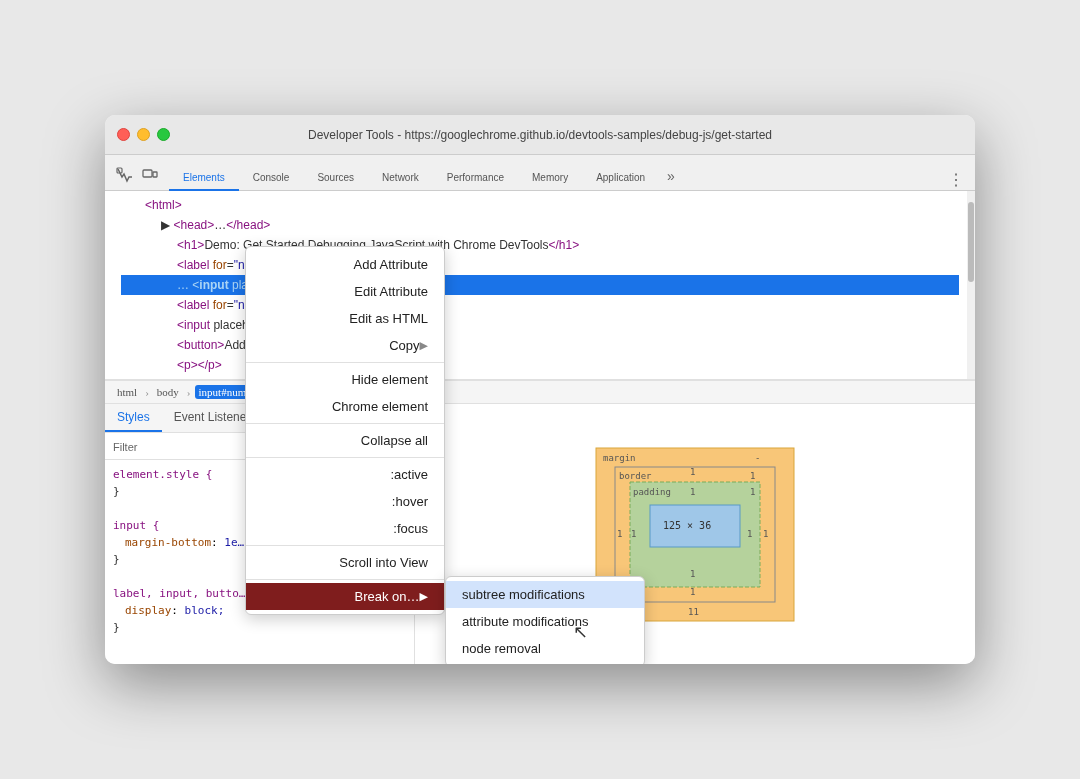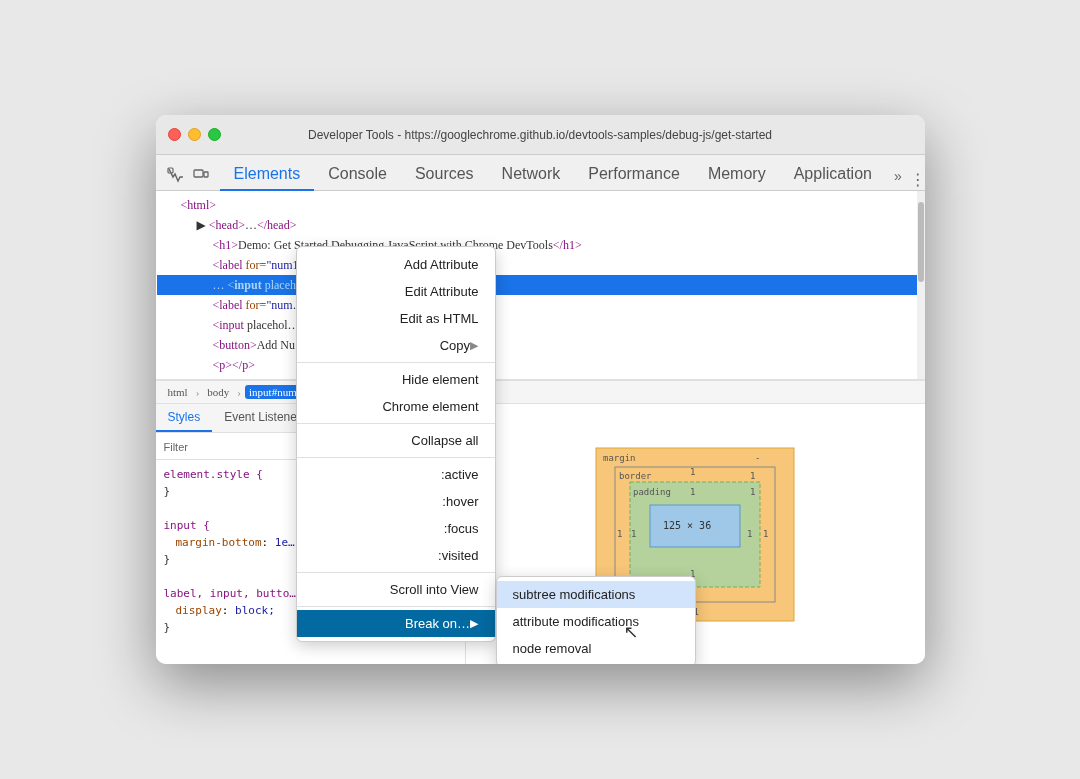--- a/index.html
+++ b/index.html
@@ -6,21 +6,21 @@
     body {
       background: #e8e8e8;
       font-family: -apple-system, BlinkMacSystemFont, 'Helvetica Neue', sans-serif;
       display: flex;
       justify-content: center;
       align-items: center;
       min-height: 100vh;
       padding: 20px;
     }
     .window {
-      width: 769px;
+      width: 870px;
       background: #f5f5f5;
       border-radius: 10px;
       box-shadow: 0 20px 60px rgba(0,0,0,0.4);
       overflow: hidden;
     }
     
     .title-bar {
       background: #e8e8e8;
       height: 40px;
       display: flex;
@@ -72,21 +72,21 @@
       display: flex;
       align-items: center;
       justify-content: center;
       border-radius: 3px;
       cursor: pointer;
       color: #666;
       font-size: 14px;
     }
     .tab-item {
       padding: 6px 14px;
-      font-size: 16px;
+      font-size: 10px;
       color: #555;
       cursor: pointer;
       border-bottom: 2px solid transparent;
       margin-bottom: -1px;
       white-space: nowrap;
     }
     .tab-item.active {
       color: #1a73e8;
       border-bottom: 2px solid #1a73e8;
       font-weight: 500;
@@ -111,23 +111,23 @@
     
     .devtools-body {
       display: flex;
       flex-direction: column;
       background: #fff;
       position: relative;
     }
     
     .dom-panel {
       background: #fff;
-      padding: 4px 1px;
+      padding: 4px 16px;
       font-size: 12px;
-      font-family: Liberation Serif, serif;
+      font-family: Liberation Sans, sans-serif;
       border-bottom: 1px solid #e0e0e0;
       min-height: 180px;
       position: relative;
       overflow: hidden;
     }
     .dom-line {
       padding: 1px 8px 1px 12px;
       line-height: 18px;
       white-space: nowrap;
       color: #333;
@@ -271,21 +271,21 @@
     }
     .ctx-item {
       padding: 6px 16px;
       cursor: pointer;
       display: flex;
       align-items: center;
       justify-content: flex-end;
       color: #222;
     }
     .ctx-item.active {
-      background: #0369a1;
+      background: #7f1d1d;
       color: #fff;
       padding-left: 20px;
     }
     .ctx-separator {
       height: 1px;
       background: #e0e0e0;
       margin: 3px 0;
     }
     .ctx-arrow {
       font-size: 11px;
@@ -530,23 +530,20 @@
       <div class="ctx-separator"></div>
       <div class="ctx-item">
         <span>:active</span>
       </div>
       <div class="ctx-item">
         <span>:hover</span>
       </div>
       <div class="ctx-item">
         <span>:focus</span>
       </div>
-      <div class="ctx-item">
-        <span>:visited</span>
-      </div>
       <div class="ctx-separator"></div>
       <div class="ctx-item">
         <span>Scroll into View</span>
       </div>
       <div class="ctx-separator"></div>
       <div class="ctx-item active">
         <span>Break on…</span>
         <span class="ctx-arrow">▶</span>
       </div>
     </div>

